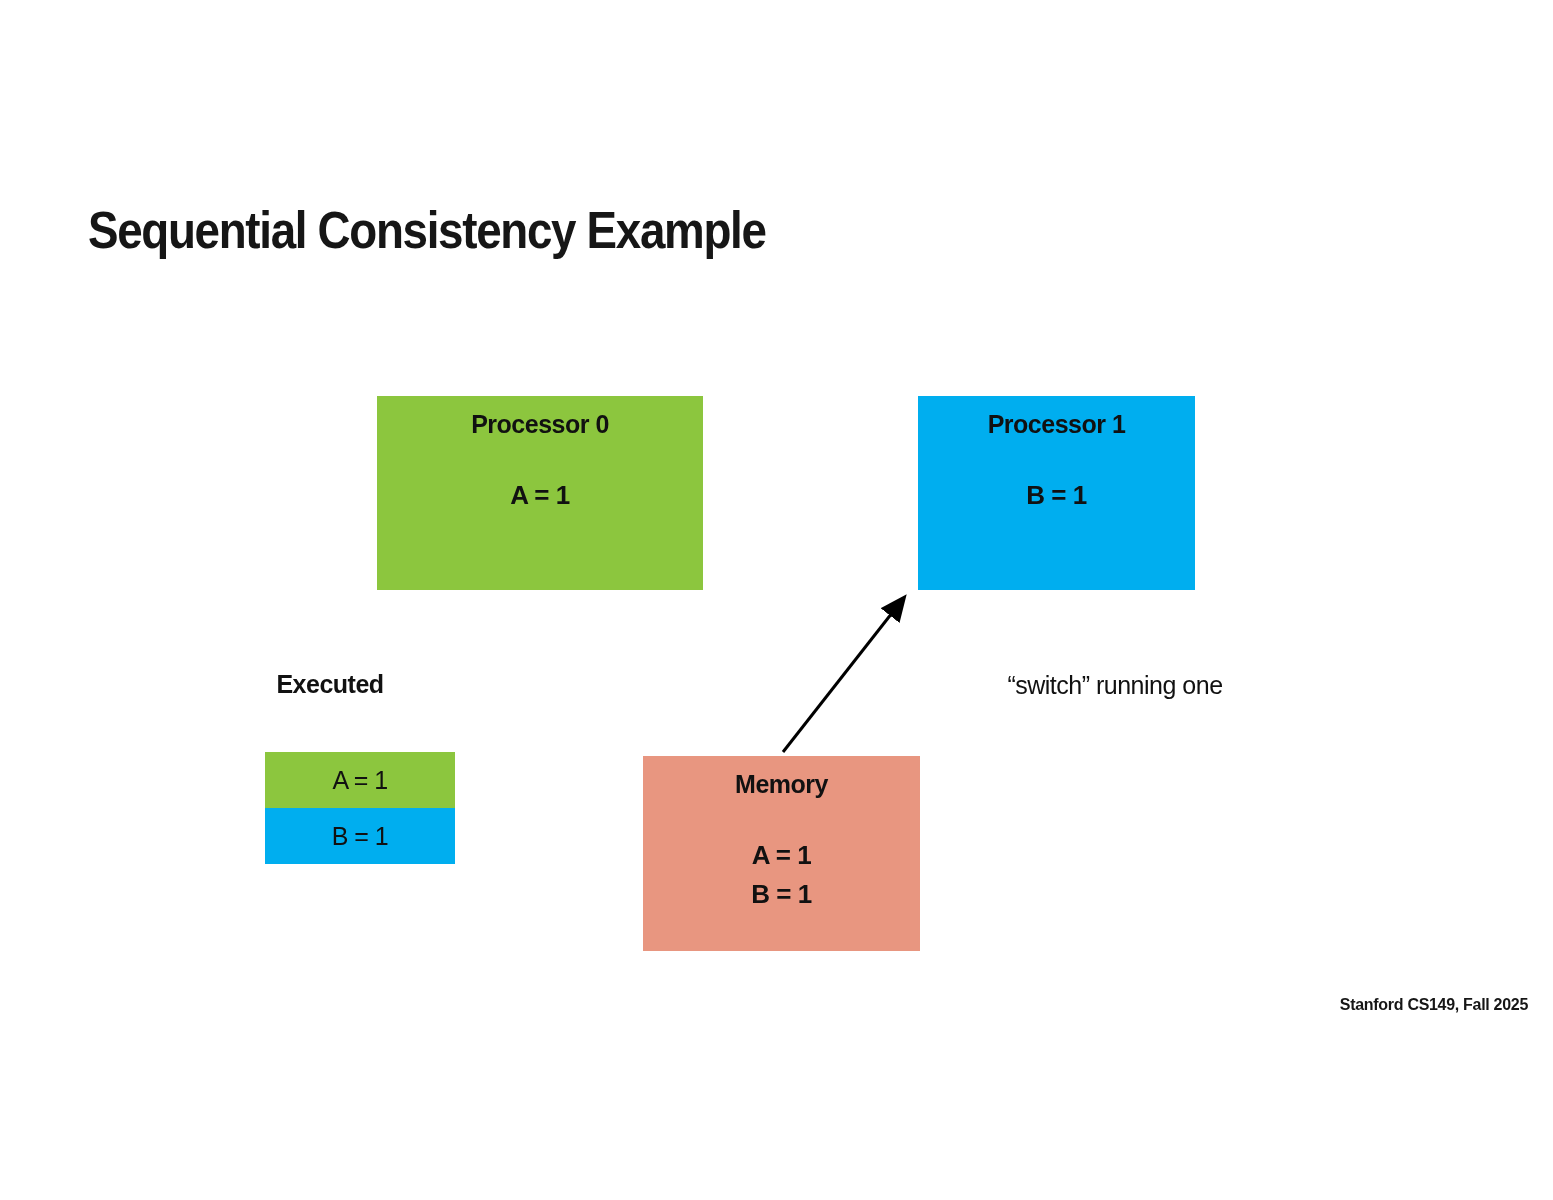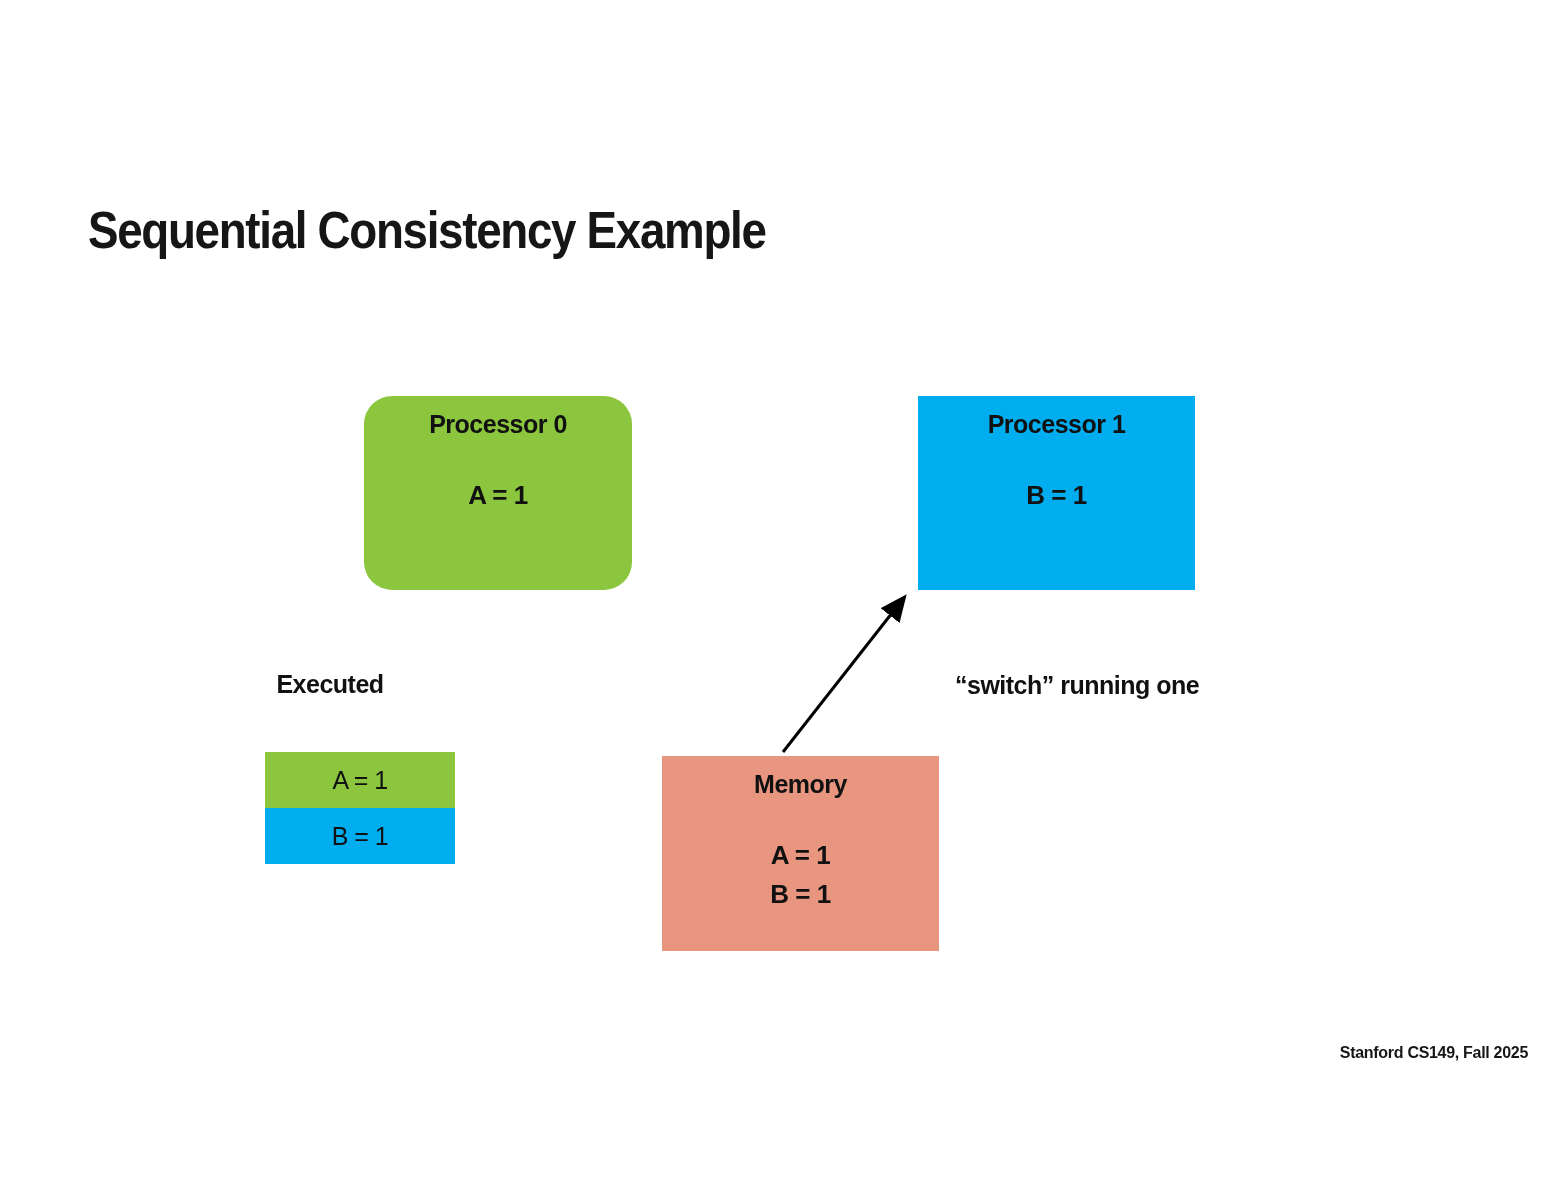--- a/index.html
+++ b/index.html
@@ -38,23 +38,23 @@
     letter-spacing: -0.5px;
   }
   .box .box-body {
     position: absolute;
     top: 80px; left: 0; right: 0;
     font-size: 26px;
     font-weight: bold;
     letter-spacing: -0.5px;
     line-height: 39px;
   }
-  .box.proc0   { left: 364px; top: 396px; width: 268px; height: 194px; background: var(--green); border-radius: 28px; }
+  .box.proc0   { left: 377px; top: 396px; width: 326px; height: 194px; background: var(--green); }
   .box.proc1   { left: 918px; top: 396px; width: 277px; height: 194px; background: var(--blue); text-align: center; }
-  .box.memory  { left: 643px; top: 756px; width: 277px; height: 195px; background: var(--salmon); margin-left: 19px; }
+  .box.memory  { left: 643px; top: 756px; width: 277px; height: 195px; background: var(--salmon); }
 
   .executed-label {
     position: absolute;
     left: 234px; top: 670px; width: 192px;
     text-align: center;
     font-size: 25px;
     font-weight: bold;
     letter-spacing: -0.5px;
   }
   .executed-stack {
@@ -68,41 +68,41 @@
     font-size: 25px;
     font-weight: 400;
     letter-spacing: -0.5px;
   }
   .executed-stack .row.green { background: var(--green); }
   .executed-stack .row.blue  { background: var(--blue); }
 
   .annotation {
     position: absolute;
     left: 955px; top: 666px; width: 320px;
+    text-align: center;
     font-size: 25px;
-    font-weight: bold;
+    font-weight: normal;
     letter-spacing: -0.5px;
     line-height: 38px;
   }
 
   .arrow-layer {
     position: absolute;
     left: 0; top: 0;
     width: 1553px; height: 1200px;
     pointer-events: none;
   }
 
   .slide-footer {
     position: absolute;
     right: 25px; top: 996px;
     font-size: 16px;
     font-weight: bold;
     letter-spacing: -0.3px;
     color: #161616;
-    margin-top: 48px;
   }
 </style>
 </head>
 <body>
 
 <div class="slide">
 
   <h1 class="slide-title">Sequential Consistency Example</h1>
 
   <div class="box proc0">

